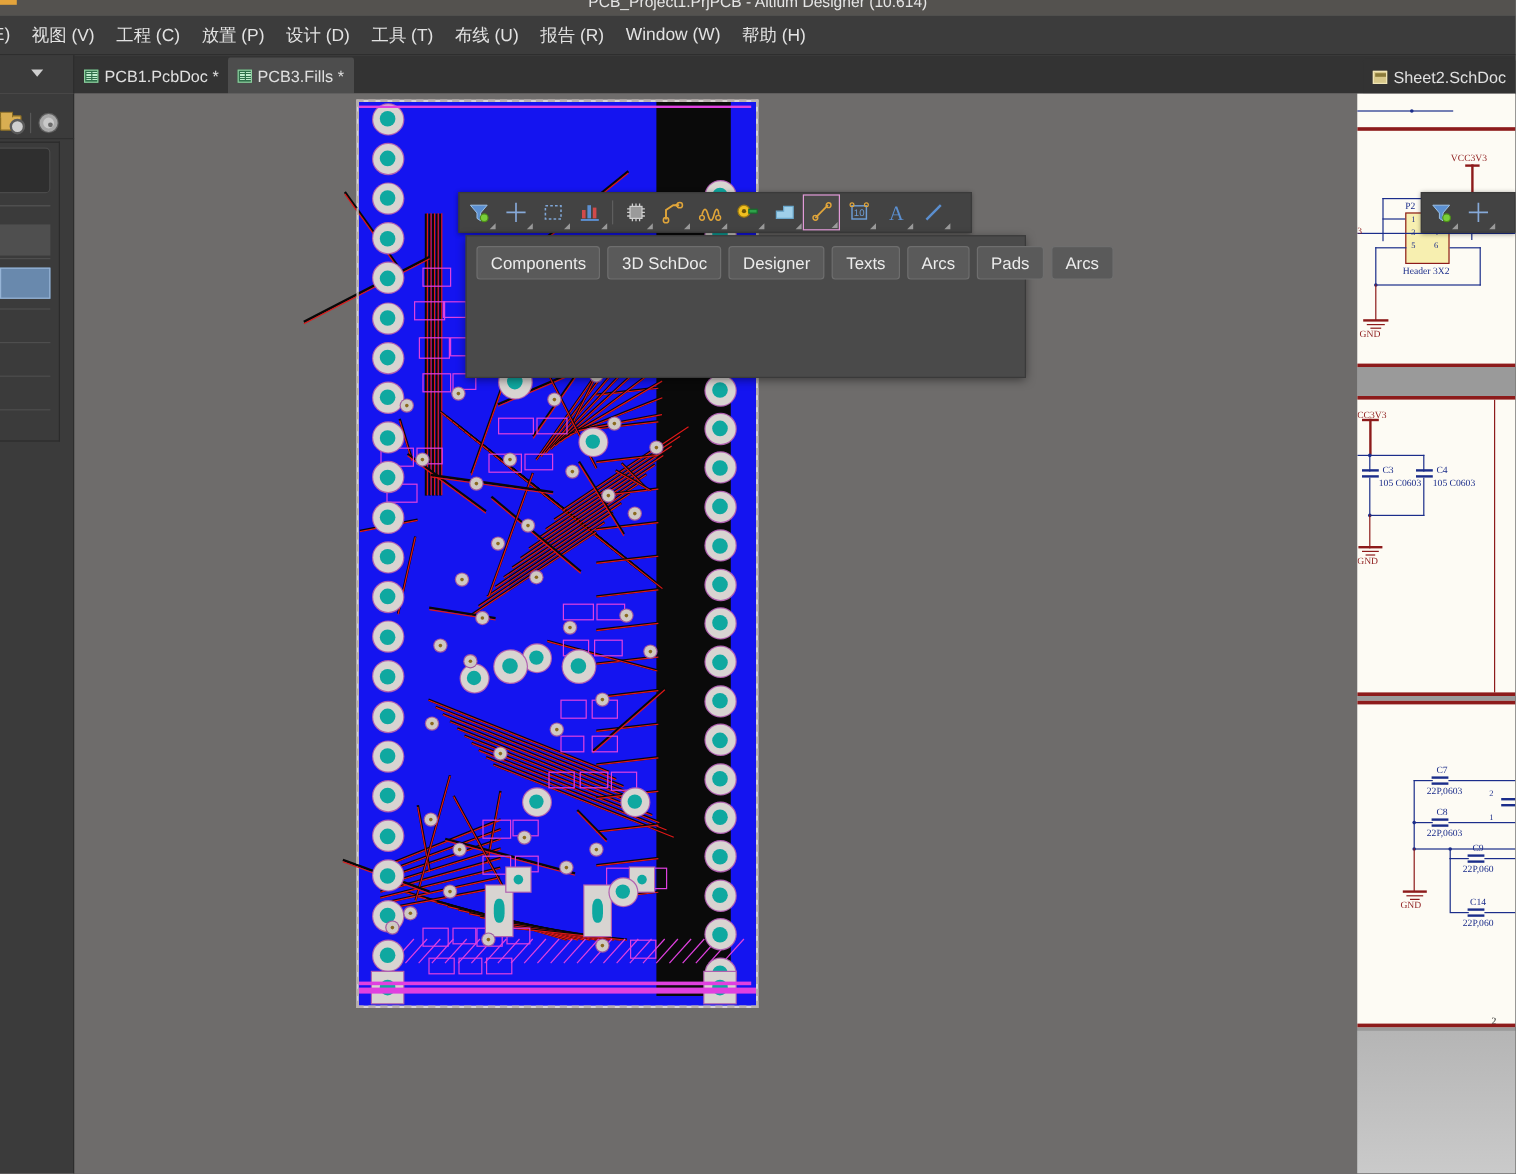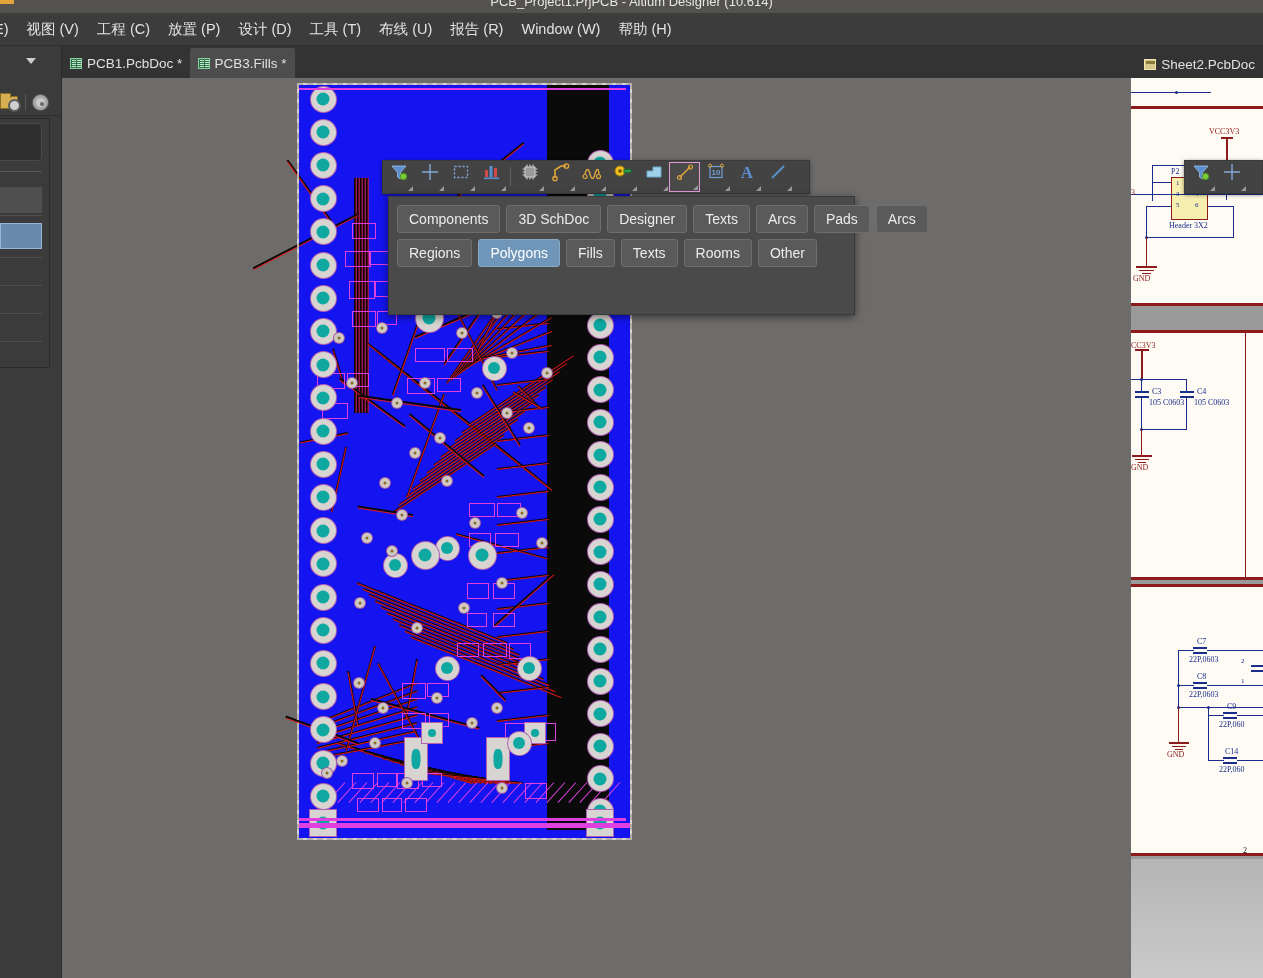--- a/index.html
+++ b/index.html
@@ -191,23 +191,22 @@
 
   
   #pcbtoolbar{
     position:absolute; left:382px; top:82px; width:428px; height:34px;
     background:#434343; border:1px solid #3a3a3a;
     display:flex; align-items:center; z-index:40;
     box-shadow:0 1px 4px rgba(0,0,0,.45);
   }
   .tbtn{
     width:31px; height:30px; position:relative;
-    display:flex; justify-content:center;
+    display:flex; align-items:center; justify-content:center;
     margin:0 0px;
-    font-weight:bold;
   }
   .tbtn .corner{
     position:absolute; right:1px; bottom:1px; width:0;height:0;
     border-left:5px solid transparent; border-bottom:5px solid #9a9a9a;
   }
   .tbtn.sel{ border:1px solid #e29ad8; background:#4a4a4a; }
   .tsep{ width:1px; height:20px; background:#5e5e5e; margin:0 3px;}
 
   
   #objmenu{
@@ -301,21 +300,21 @@
         <span>PCB1.PcbDoc *</span>
       </div>
       <div class="tab active" style="left: 189.6px;">
         <span class="tabicon"></span>
         <span>PCB3.Fills *</span>
       </div>
     </div>
   <div id="righttab">
       <div class="tab inactive" style="position: relative;">
         <span class="tabicon sch"></span>
-        <span>Sheet2.PcbDoc</span>
+        <span>Sheet2.SchDoc</span>
       </div>
     </div>
 </div>
 
 <div id="workarea">
 
   <div id="leftpanel">
     <div id="lp-toolbar">
       <div class="lp-ico folder-ico"></div>
       <div class="lp-ico vsep"></div>
@@ -1193,28 +1192,20 @@
   <div id="objmenu">
     <div class="objrow" id="objrow1">
         <div class="objbtn">Components</div>
         <div class="objbtn">3D SchDoc</div>
         <div class="objbtn">Designer</div>
         <div class="objbtn">Texts</div>
         <div class="objbtn">Arcs</div>
         <div class="objbtn">Pads</div>
         <div class="objbtn">Arcs</div>
       </div>
-    <div class="objrow" id="objrow2">
-        <div class="objbtn">Regions</div>
-        <div class="objbtn active">Polygons</div>
-        <div class="objbtn">Fills</div>
-        <div class="objbtn">Texts</div>
-        <div class="objbtn">Rooms</div>
-        <div class="objbtn">Other</div>
-      </div>
   </div>
 
   <div id="rtoolbar">
       <div class="tbtn">
         <svg width="20" height="20" viewBox="0 0 20 20">
           <path d="M3 4h14l-5.5 6.5V17l-3-2v-4.5z" fill="#5b8fd0" stroke="#9fc4ea" stroke-width=".8"></path>
           <circle cx="14.5" cy="14.5" r="3.2" fill="#7ace3a" stroke="#4d8f18"></circle>
         </svg>
         <span class="corner"></span>
       </div>

